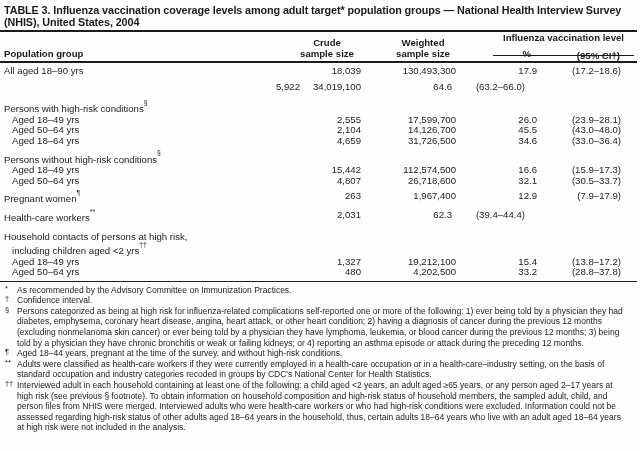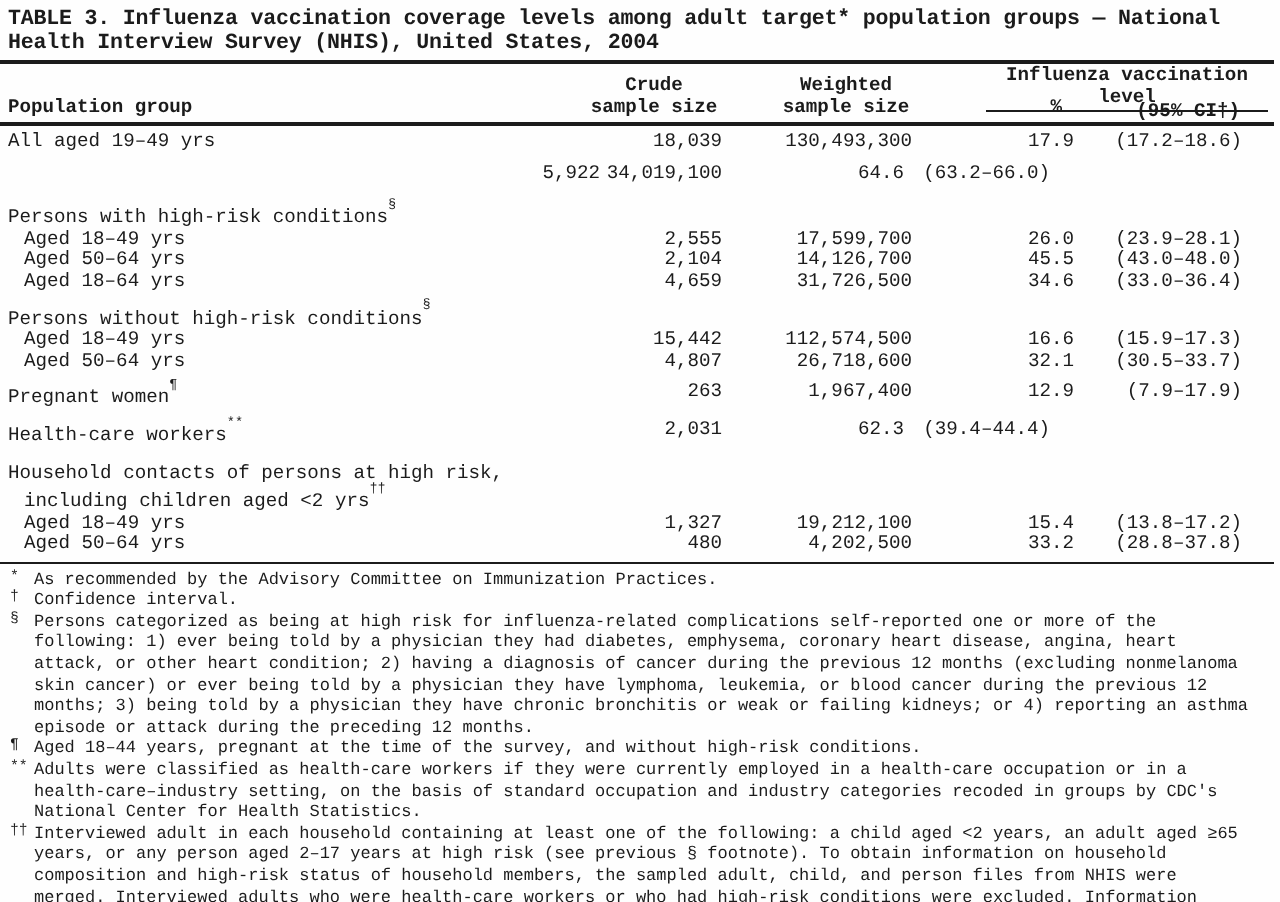--- a/index.html
+++ b/index.html
@@ -2,36 +2,36 @@
 <html><head>
 <meta charset="utf-8">
 <style>
   html,body{margin:0;padding:0;}
   body{
     width:640px;height:451px;overflow:hidden;
     background:#fefefe;color:#1b1b1b;
     font-family:"Liberation Sans","DejaVu Sans",sans-serif;
     -webkit-font-smoothing:antialiased;
   }
-  .page{position:relative;width:640px;height:451px;font-family:Liberation Mono, monospace;}
+  .page{position:relative;width:640px;height:451px;}
   .title{
     padding:5px 3px 0 4px;width:633px;box-sizing:border-box;
     font-size:10.8px;font-weight:bold;line-height:11.6px;letter-spacing:-0.1px;
   }
   .rule-thick{height:2px;background:#1b1b1b;margin:2px 3px 0 0;}
   .rule-thin{height:1px;background:#1b1b1b;margin:0 3px 0 0;}
   
   .thead{position:relative;height:29px;margin:0 3px 0 0;border-bottom:2px solid #1b1b1b;}
   .thead .h{font-size:9.6px;font-weight:bold;line-height:10.5px;}
   .h-pop{position:absolute;left:4px;bottom:2px;}
   .h-crude{position:absolute;left:294px;width:66px;bottom:2px;text-align:center;}
   .h-weighted{position:absolute;left:388px;width:70px;bottom:2px;text-align:center;}
   .h-spanner{
     position:absolute;left:493px;top:1px;width:141px;text-align:center;
-    border-bottom:1px solid #1b1b1b;padding-bottom:1px;
+    border-bottom:1px solid #1b1b1b;padding-bottom:11px;
   }
   .h-pct{position:absolute;left:456px;width:77px;bottom:2px;text-align:right;padding-right:2px;box-sizing:border-box;}
   .h-ci{position:absolute;left:537px;width:97px;bottom:0;text-align:right;padding-right:14px;box-sizing:border-box;}
   
   .tbody{padding:3px 0 3px 4px;}
   .trow{display:grid;grid-template-columns:296px 61px 95px 85px 96px;line-height:10.5px;font-size:9.6px;}
   .srow{display:block;line-height:10.5px;font-size:9.6px;}
   .num{text-align:right;}
   .c-pct{padding-right:4px;}
   .c-ci{padding-right:16px;}
@@ -63,21 +63,21 @@
       <div>Weighted</div>
       <div>sample size</div>
     </div>
     <div class="h h-spanner">Influenza vaccination level</div>
     <div class="h h-pct">%</div>
     <div class="h h-ci">(95% CI†)</div>
   </div>
 
   <div class="tbody">
       <div class="trow gap-sm">
-        <span class="lbl">All aged 19–49 yrs</span>
+        <span class="lbl">All aged 18–90 yrs</span>
         <span class="num c-crude">18,039</span>
         <span class="num c-weighted">130,493,300</span>
         <span class="num c-pct">17.9</span>
         <span class="num c-ci">(17.2–18.6)</span>
       </div>
       <div class="trow gap-lg">
         <span class="num c-crude">5,922</span>
         <span class="num c-weighted">34,019,100</span>
         <span class="num c-pct">64.6</span>
         <span class="num c-ci">(63.2–66.0)</span>

